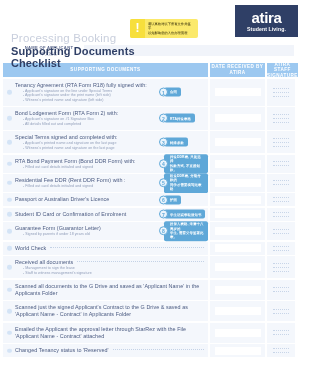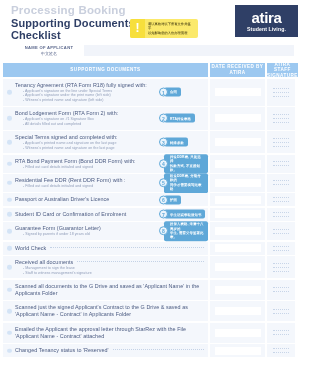--- a/index.html
+++ b/index.html
@@ -21,22 +21,23 @@
     position: relative;
     height: 44px;
     padding: 4px 0 0 11px;
     box-sizing: border-box;
   }
   .kicker {
     font-size: 11.5px;
     color: #c9cfdd;
     letter-spacing: 0.2px;
     line-height: 13px;
-    font-weight: 700;
+    font-weight: 400;
     white-space: nowrap;
+    margin-top: 28px;
   }
   .doc-title {
     font-size: 11px;
     font-weight: bold;
     color: #2f3f66;
     line-height: 11.5px;
     letter-spacing: 0.1px;
     margin-top: 1px;
     max-width: 130px;
   }

